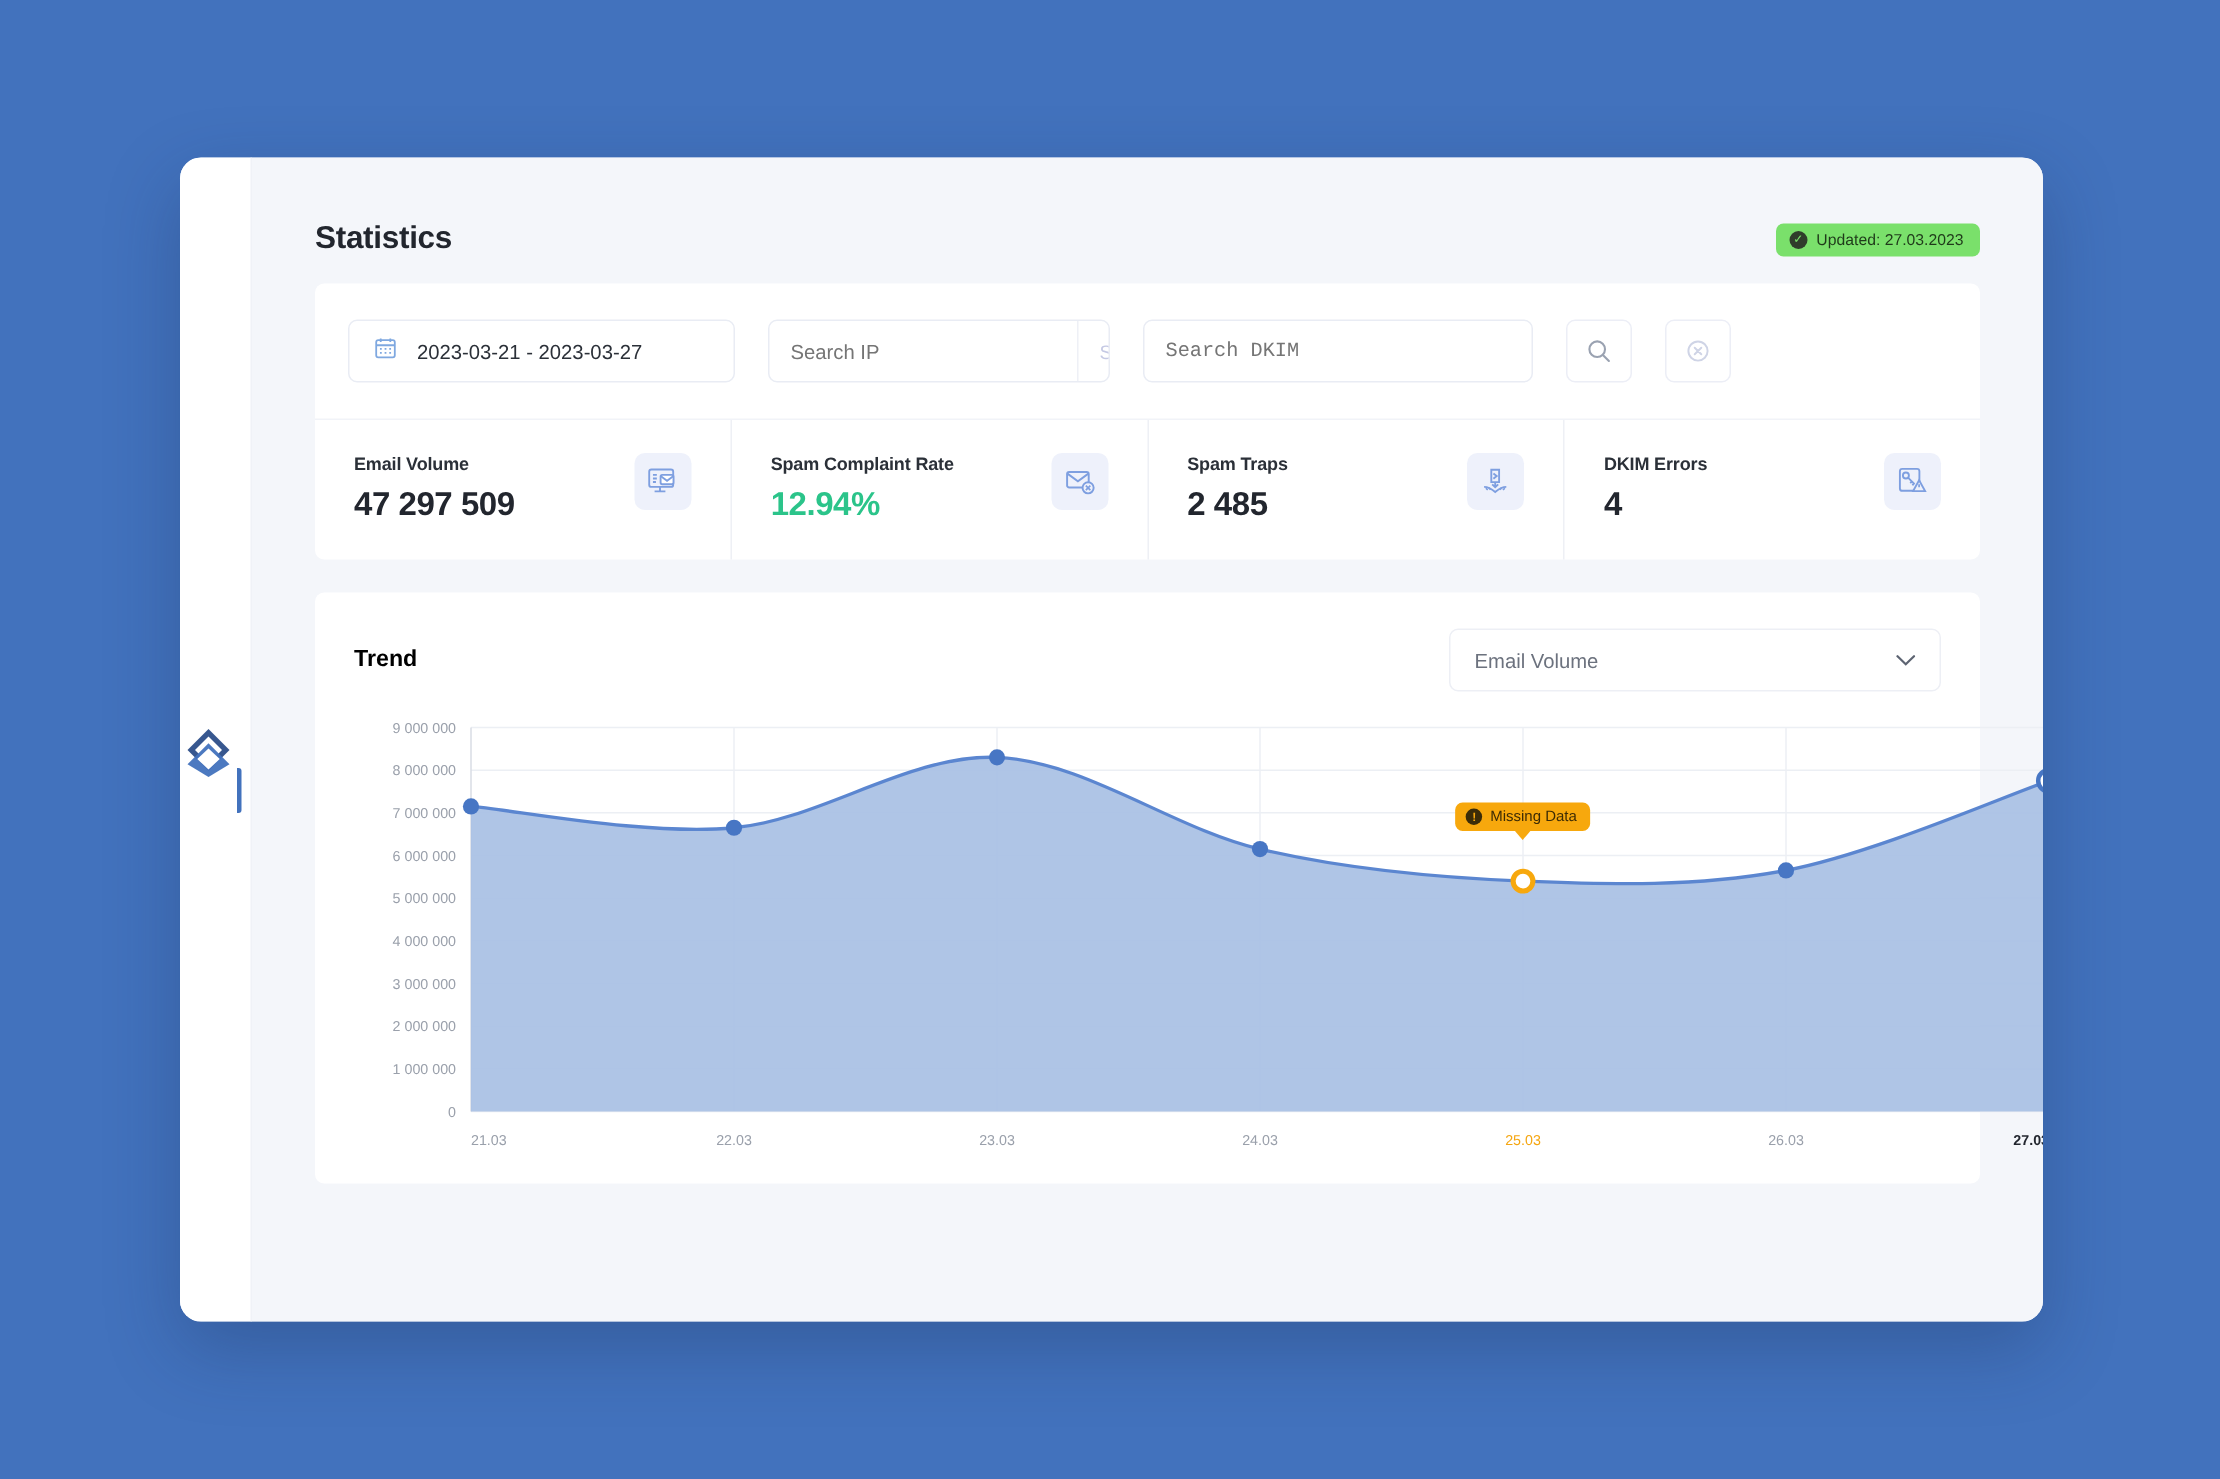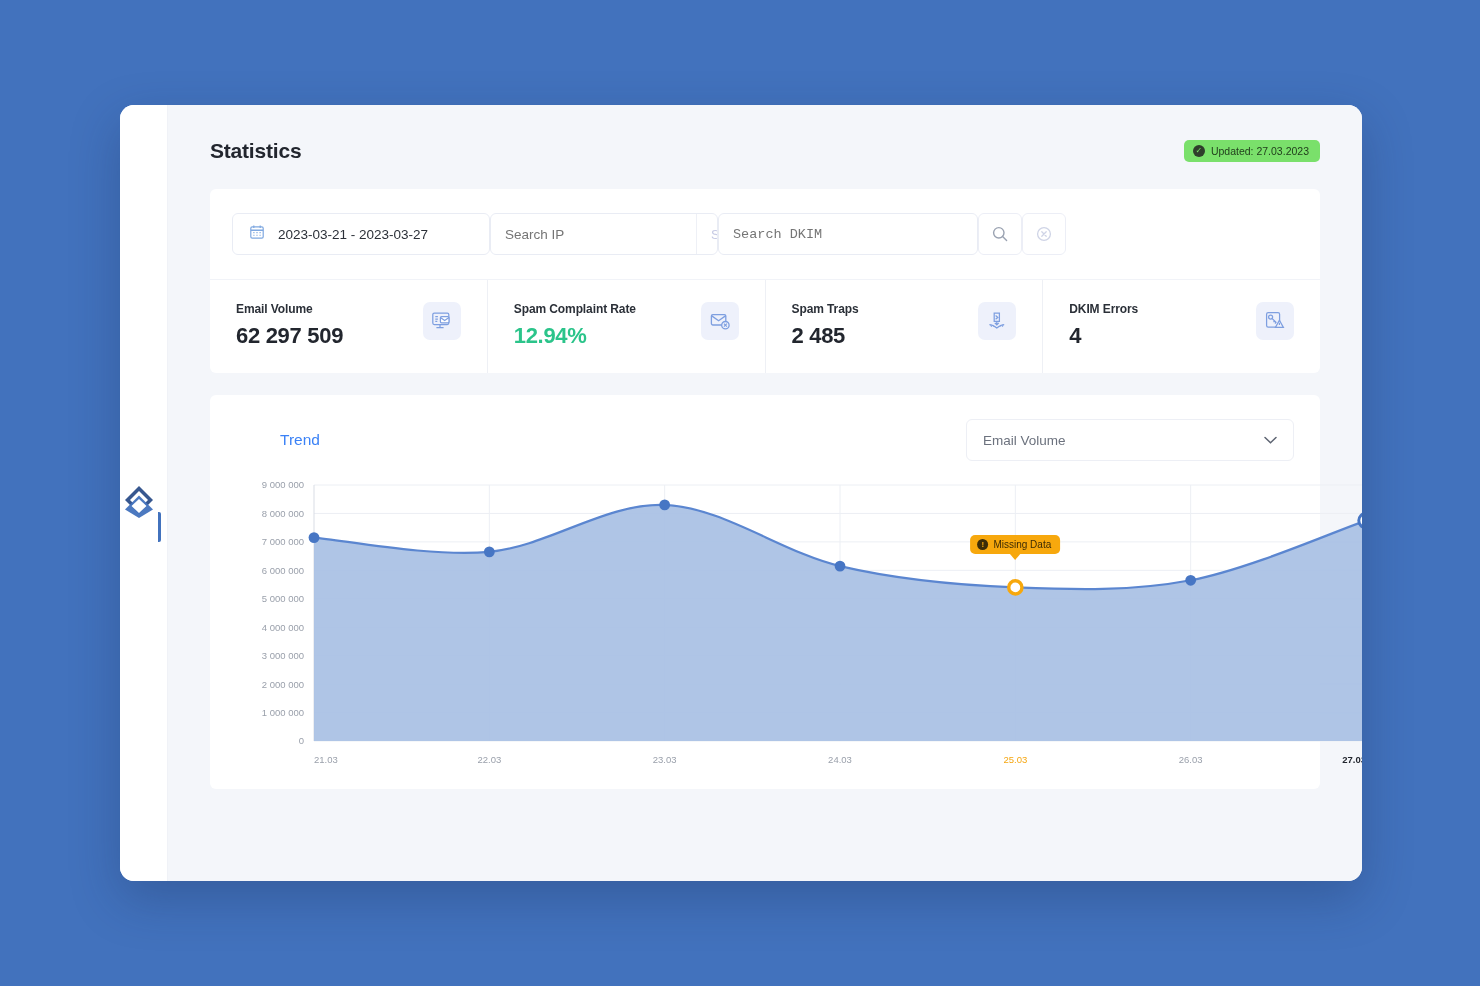--- a/index.html
+++ b/index.html
@@ -57,40 +57,40 @@
     cursor: pointer;
   }
 
   
   .main {
     flex: 1; background: #f4f6fa;
     padding: 26px 42px 0 42px;
     position: relative; overflow: hidden;
   }
 
-  .topbar { display: flex; align-items: center; justify-content: space-between; height: 40px; gap: 48px; }
+  .topbar { display: flex; align-items: flex-end; justify-content: space-between; height: 40px; gap: 48px; }
   .page-title { font-size: 21px; font-weight: bold; color: #22262e; letter-spacing: -.2px; }
   .updated-badge {
     display: inline-flex; align-items: center; gap: 6px;
     background: #7ae06b; color: #1f3a1a;
     border-radius: 5px; padding: 5px 11px 5px 9px;
     font-size: 10.5px; font-weight: 500;
   }
   .updated-badge .chk {
     width: 12px; height: 12px; border-radius: 50%;
     background: #2f3d2b; color: #7ae06b;
     display: flex; align-items: center; justify-content: center;
     font-size: 8px; line-height: 1;
   }
 
   
   .panel { background: #fff; border-radius: 6px; }
   .filters {
     margin-top: 18px; padding: 24px 22px;
-    display: flex; align-items: center; 
+    display: flex; align-items: center; gap: 22px;
     border-radius: 6px 6px 0 0;
   }
   .field {
     height: 42px; border: 1px solid #e9ecf4; border-radius: 6px;
     display: flex; align-items: center; background: #fff;
   }
   .daterange { width: 258px; padding: 0 16px; gap: 13px; }
   .daterange .val { font-size: 13.5px; color: #2b3038; font-weight: 500; }
   .combo { width: 228px; padding: 0; overflow: hidden; }
   .combo .ip {
@@ -130,21 +130,21 @@
     width: 38px; height: 38px; border-radius: 7px; background: #eef1fb;
     display: flex; align-items: center; justify-content: center; flex: 0 0 38px;
   }
 
   
   .trend-card {
     margin-top: 22px; background: #fff; border-radius: 6px;
     padding: 24px 26px 20px 26px; height: 394px;
   }
   .trend-head { display: flex; align-items: center; justify-content: space-between; }
-  .trend-title { font-size: 15.5px; font-weight: normal; color: #3b82f6; margin-left: 44px; }
+  .trend-title { font-size: 15.5px; font-weight: bold; color: #000000; }
   .metric-select {
     width: 328px; height: 42px; border: 1px solid #edeff5; border-radius: 6px;
     display: flex; align-items: center; justify-content: space-between;
     padding: 0 16px; font-size: 13.5px; color: #6c727e; cursor: pointer;
     background: #fff;
   }
 
   .chart-wrap { position: relative; margin-top: 16px; height: 300px; }
   .chart-svg { display: block; }
 
@@ -324,21 +324,21 @@
         </svg>
       </div>
 
     </div>
 
     <div class="kpi-row">
 
       <div class="kpi">
         <div>
           <div class="label">Email Volume</div>
-          <div class="value">62 297 509</div>
+          <div class="value">47 297 509</div>
         </div>
         <div class="ico">
           <svg width="22" height="22" viewBox="0 0 22 22" fill="none" stroke="#7e9fe0" stroke-width="1.25">
             <rect x="1.8" y="3" width="16" height="11.6" rx="1.5"></rect>
             <path d="M5.4 17.6h7.2M9 14.6v3"></path>
             <path d="M4.3 6.6h2.6M4.3 9h2.6M4.3 11.3h2"></path>
             <rect x="9.4" y="6.6" width="8.6" height="6.2" rx="1.1" fill="#fff"></rect>
             <path d="M9.4 7.4l4.3 3.1 4.3-3.1"></path>
           </svg>
         </div>

